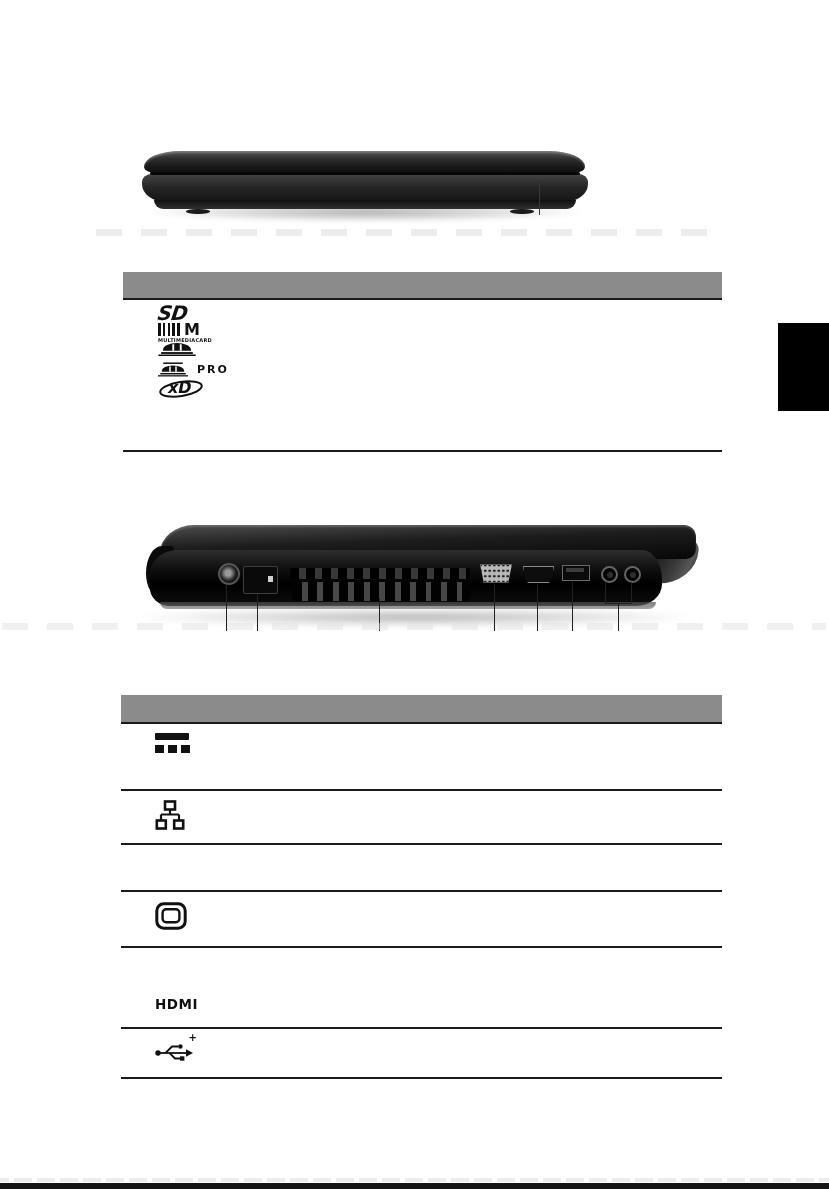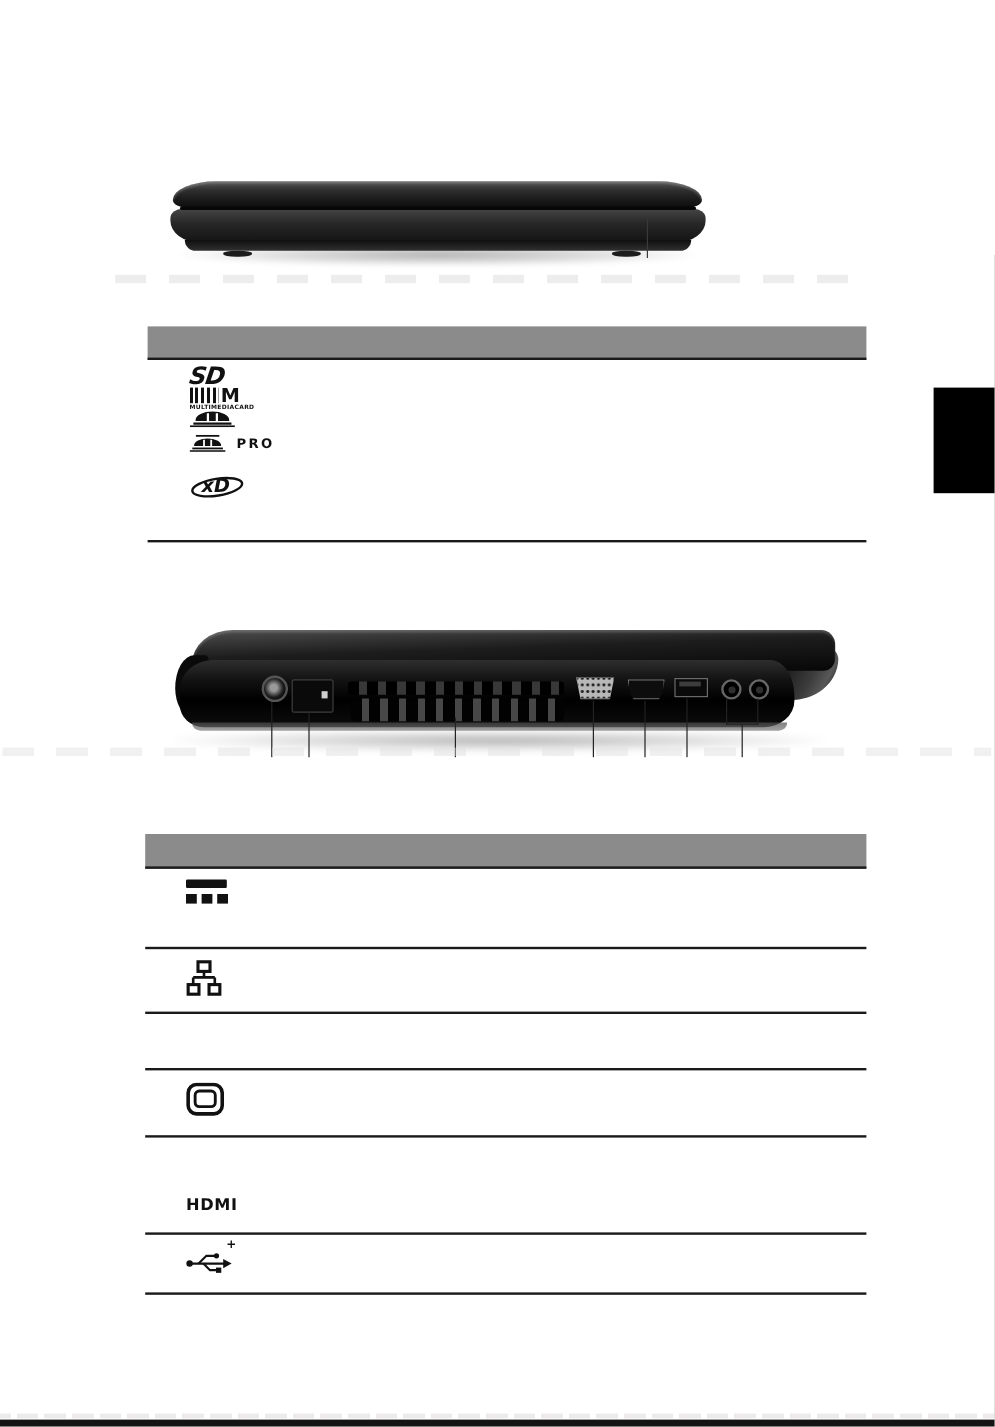--- a/index.html
+++ b/index.html
@@ -53,21 +53,21 @@
     transform:skewX(-8deg); line-height:20px; letter-spacing:-1px; }
   .mmc-logo { height:18px; margin-top:0; }
   .mmc-top { display:flex; align-items:flex-end; height:13px; }
   .mmc-bars { width:24px; height:13px;
     background:repeating-linear-gradient(90deg,#111 0 2.6px,#fff 2.6px 4.8px); }
   .mmc-m { font-size:16px; font-weight:900; line-height:13px; margin-left:2px; letter-spacing:-1px; }
   .mmc-caption { font-size:5px; font-weight:700; letter-spacing:.25px; white-space:nowrap; margin-top:1px; }
   .ms-logo { height:14px; margin-top:0; }
   .mspro-logo { display:flex; align-items:center; height:16px; margin-top:6px; }
   .mspro-text { font-size:11px; font-weight:700; letter-spacing:2px; margin-left:9px; }
-  .xd-logo { position:relative; width:46px; height:20px; margin-top:19px; }
+  .xd-logo { position:relative; width:46px; height:20px; margin-top:2px; }
   .xd-logo svg { position:absolute; left:0; top:0; }
   .xd-text { position:absolute; left:10px; top:-1px; font-size:16px; font-weight:900;
     font-style:italic; letter-spacing:0; }
 
   
   .dc-icon { margin-top:0; }
   .dc-bar { width:34px; height:7px; background:#111; border-radius:1px; }
   .dc-dashes { display:flex; gap:4px; margin-top:5px; }
   .dc-dashes span { width:9px; height:8px; background:#111; }
   .hdmi-logo { font-size:13.5px; font-weight:800; letter-spacing:.5px; color:#111; }

